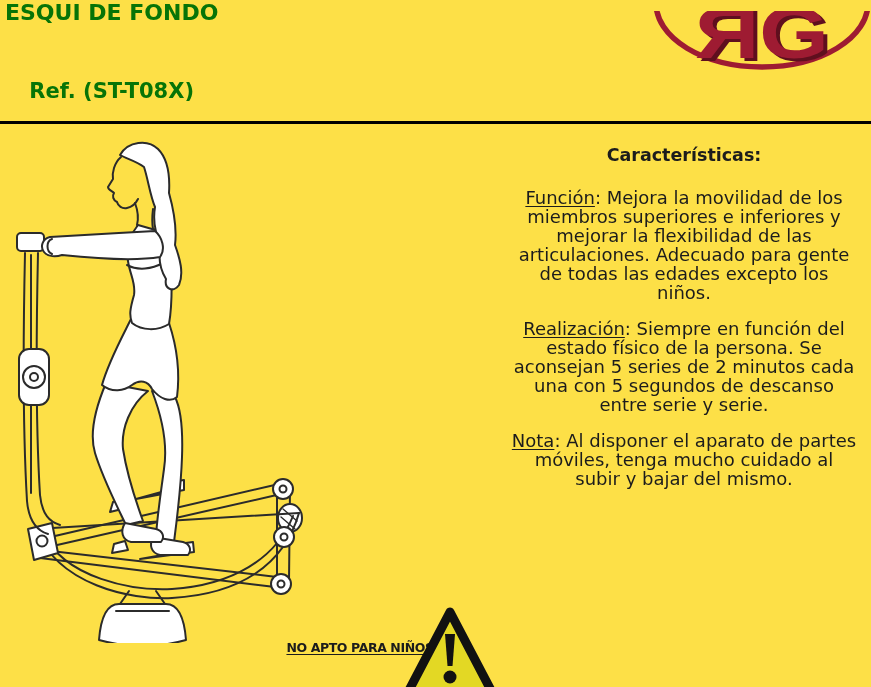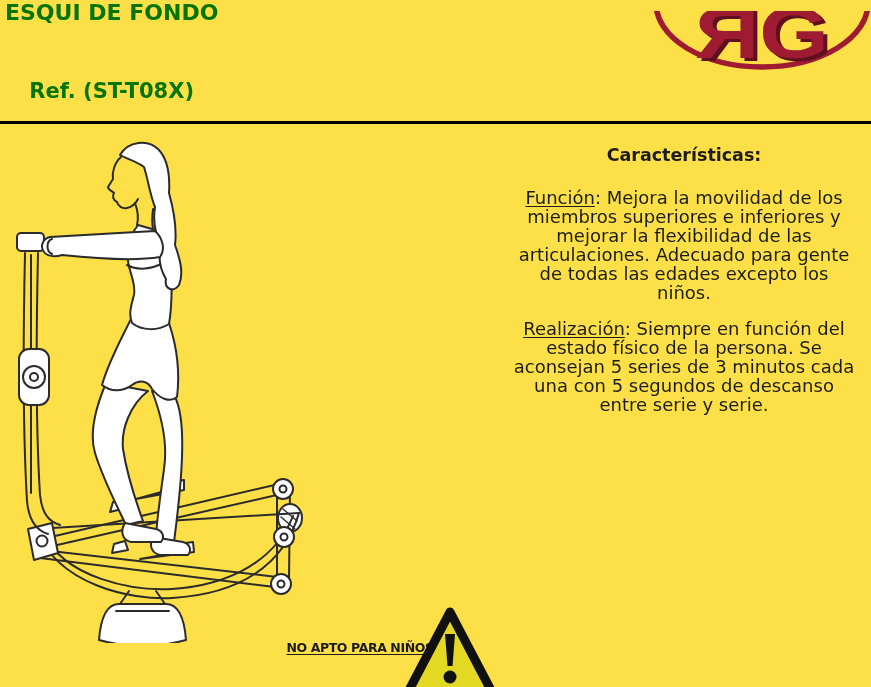--- a/index.html
+++ b/index.html
@@ -132,22 +132,23 @@
     </svg>
     
   </figure>
 
   <section class="specs">
     <h4>Características:</h4>
 
     <p><span class="u">Función</span><span>: Mejora la movilidad de los miembros superiores e inferiores y mejorar la flexibilidad de las articulaciones. Adecuado para gente de todas las edades excepto los niños.</span></p>
 
 
-    <p><span class="u">Realización</span><span>: Siempre en función del estado físico de la persona. Se aconsejan 5 series de 3 minutos cada una con 5 segundos de descanso entre serie y serie.</span></p>
+    <p><span class="u">Realización</span><span>: Siempre en función del estado físico de la persona. Se aconsejan 5 series de 2 minutos cada una con 5 segundos de descanso entre serie y serie.</span></p>
 
+    <p><span class="u">Nota</span><span>: Al disponer el aparato de partes móviles, tenga mucho cuidado al subir y bajar del mismo.</span></p>
   </section>
 
   <div class="warning-text">
     <div class="w2">NO APTO PARA NIÑOS</div>
   </div>
   <div class="warning-triangle">
     <svg width="104" height="96" viewBox="0 0 104 96">
       <path class="tri" d="M52,8 L8,92 L96,92 Z"></path>
       <path class="tri-mark" d="M47,30 L57,30 L54.5,62 L49.5,62 Z"></path>
       <circle class="tri-mark" cx="52" cy="73" r="6.5"></circle>

